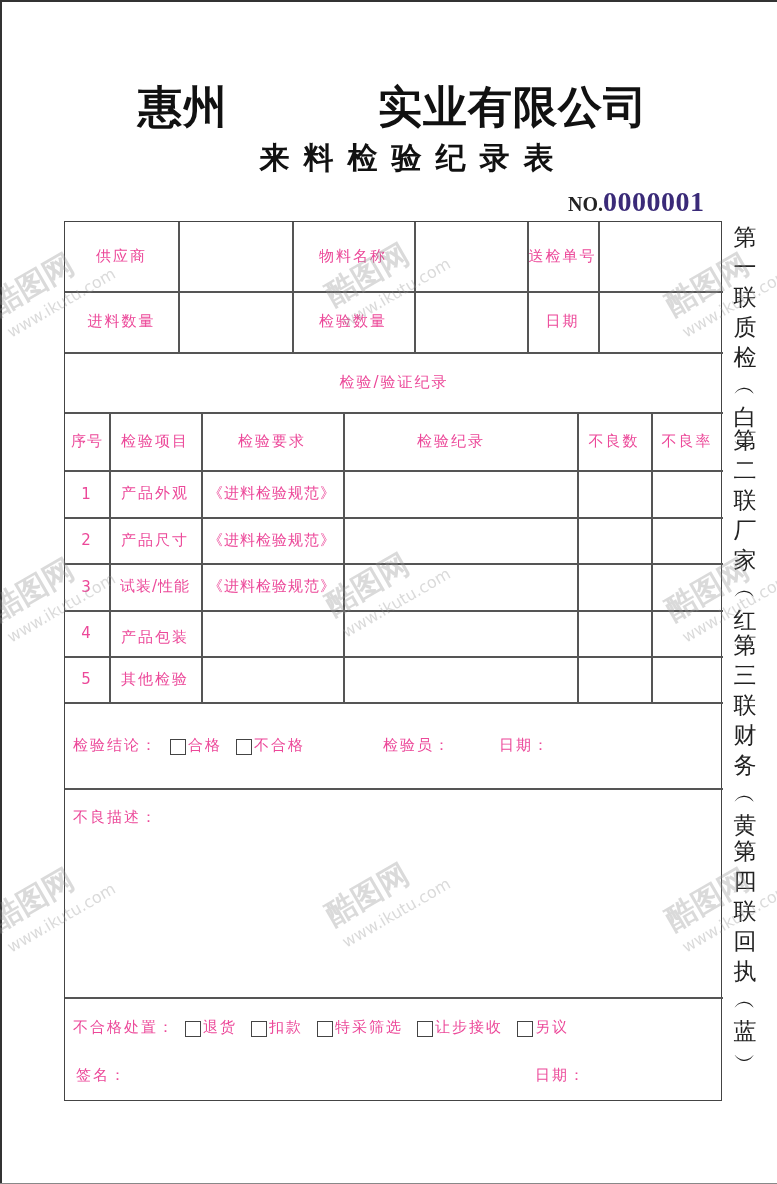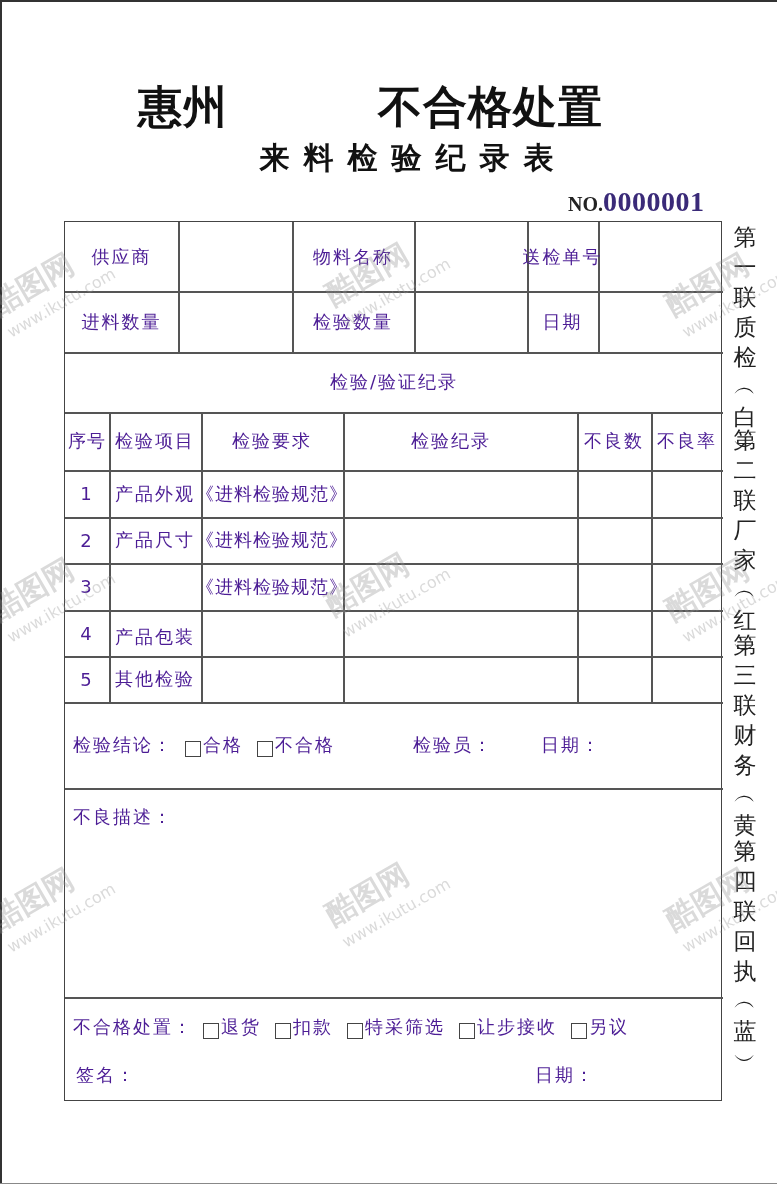--- a/index.html
+++ b/index.html
@@ -26,21 +26,21 @@
     font-family: "Liberation Serif", "DejaVu Serif", serif; font-weight: bold;
   }
   .serial .no-label { font-size: 20px; color: #222; }
   .serial .no-value { font-size: 28px; color: #3a2a78; letter-spacing: 0.5px; }
 
   .grid { position: absolute; left: 64px; top: 221px; width: 658px; height: 880px; border: 1.5px solid #444; }
   .hl { position: absolute; height: 1.5px; background: #555; }
   .vl { position: absolute; width: 1.5px; background: #555; }
 
   .cell { position: absolute; display: flex; align-items: center; justify-content: center;
-          font-size: 18px; color: #4c1d95; letter-spacing: 2px; white-space: nowrap; }
+          font-size: 15px; color: #ec4899; letter-spacing: 2px; white-space: nowrap; }
   .cell.left { justify-content: flex-start; }
 
   .checkbox { display: inline-block; width: 16px; height: 16px; border: 1.5px solid #444;
               vertical-align: -2px; margin-right: 2px; background: #fff; }
   .opt { display: inline-flex; align-items: flex-end; margin-right: 14px; }
 
   .side-copy {
     position: absolute; left: 731px; width: 28px; font-size: 23px; line-height: 30px;
     color: #222; text-align: center; font-family: "DejaVu Sans", sans-serif;
   }
@@ -52,21 +52,21 @@
   .wm small { display: block; font-size: 16px; font-weight: normal; }
 </style>
 </head>
 <body>
 
 <div class="page-edge-top"></div>
 <div class="page-edge-left"></div>
 <div class="page-edge-bottom"></div>
 
 <div class="company-title">
-  <span>惠州</span><span class="gap"></span><span>不合格处置</span>
+  <span>惠州</span><span class="gap"></span><span>实业有限公司</span>
 </div>
 <div class="form-title">来料检验纪录表</div>
 <div class="serial">
   <span class="no-label">NO.</span><span class="no-value">0000001</span>
 </div>
 
 <div class="grid">
 
   <div class="hl" style="left:0; top:69px; width:658px;"></div>
   <div class="hl" style="left:0; top:130px; width:658px;"></div>
@@ -123,20 +123,21 @@
   <div class="cell" style="left:586px; top:248px; width:72px; height:47px;"></div>
 
   <div class="cell" style="left:0; top:295px; width:44px; height:46px;">2</div>
   <div class="cell" style="left:44px; top:295px; width:92px; height:46px;">产品尺寸</div>
   <div class="cell" style="left:136px; top:295px; width:142px; height:46px; letter-spacing:1px;">《进料检验规范》</div>
   <div class="cell" style="left:278px; top:295px; width:234px; height:46px;"></div>
   <div class="cell" style="left:512px; top:295px; width:74px; height:46px;"></div>
   <div class="cell" style="left:586px; top:295px; width:72px; height:46px;"></div>
 
   <div class="cell" style="left:0; top:341px; width:44px; height:47px;">3</div>
+  <div class="cell" style="left:44px; top:341px; width:92px; height:47px; letter-spacing:1px;">试装/性能</div>
   <div class="cell" style="left:136px; top:341px; width:142px; height:47px; letter-spacing:1px;">《进料检验规范》</div>
   <div class="cell" style="left:278px; top:341px; width:234px; height:47px;"></div>
   <div class="cell" style="left:512px; top:341px; width:74px; height:47px;"></div>
   <div class="cell" style="left:586px; top:341px; width:72px; height:47px;"></div>
 
   <div class="cell" style="left:0; top:388px; width:44px; height:46px;">4</div>
   <div class="cell" style="left:44px; top:388px; width:92px; height:54px;">产品包装</div>
   <div class="cell" style="left:136px; top:388px; width:142px; height:46px;"></div>
   <div class="cell" style="left:278px; top:388px; width:234px; height:46px;"></div>
   <div class="cell" style="left:512px; top:388px; width:74px; height:46px;"></div>

